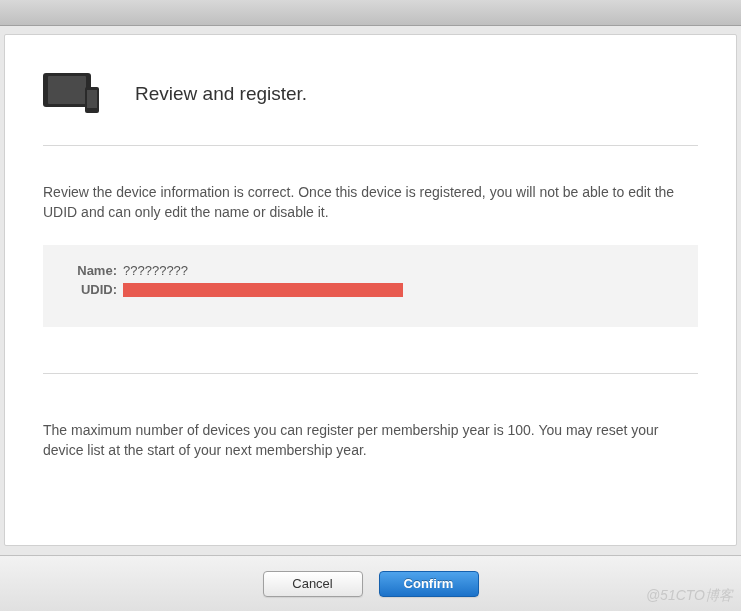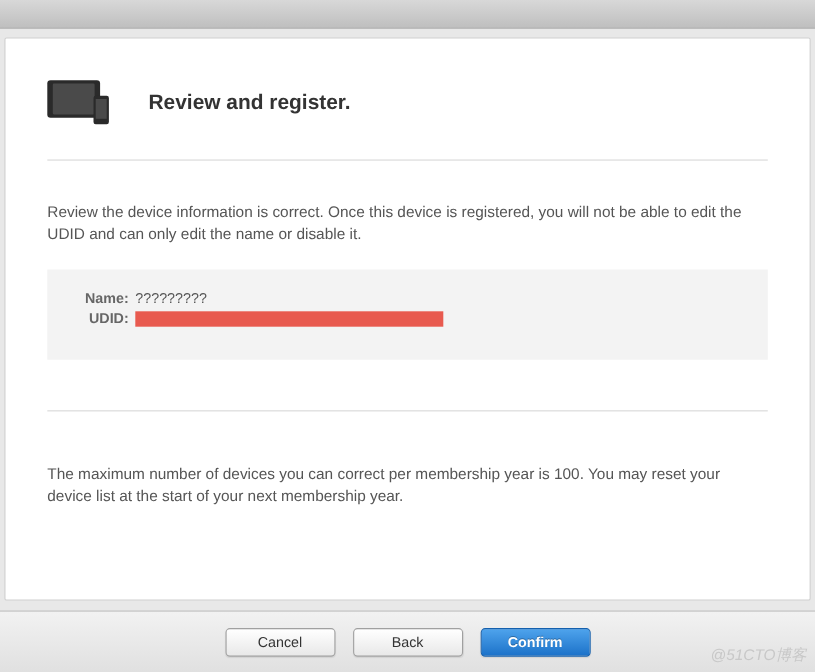--- a/index.html
+++ b/index.html
@@ -74,21 +74,21 @@
       content: "";
       position: absolute;
       left: 2px;
       top: 3px;
       width: 10px;
       height: 18px;
       background: #4a4a4a;
     }
     .page-title {
       font-size: 19px;
-      font-weight: bold;
+      font-weight: normal;
       color: #333;
     }
     .body-text {
       font-size: 14px;
       color: #555;
       line-height: 1.45;
       margin-bottom: 22px;
     }
     .info-box {
       background: #f3f3f3;
@@ -199,24 +199,23 @@
     </div>
     <div class="info-row">
       <span class="info-label">UDID:</span>
       <span class="redacted"></span>
     </div>
   </div>
 
   <div class="divider"></div>
 
   <div>
-    <div class="limit-text">The maximum number of devices you can correct per membership year is 100. You may reset your device list at the start of your next membership year.</div>
+    <div class="limit-text">The maximum number of devices you can register per membership year is 100. You may reset your device list at the start of your next membership year.</div>
   </div>
 
 </div>
 
 <div class="footer">
   <button class="btn">Cancel</button>
-  <button class="btn">Back</button>
   <button class="btn btn-primary">Confirm</button>
 </div>
 
 <div class="watermark">@51CTO博客</div>
 
 </body></html>

